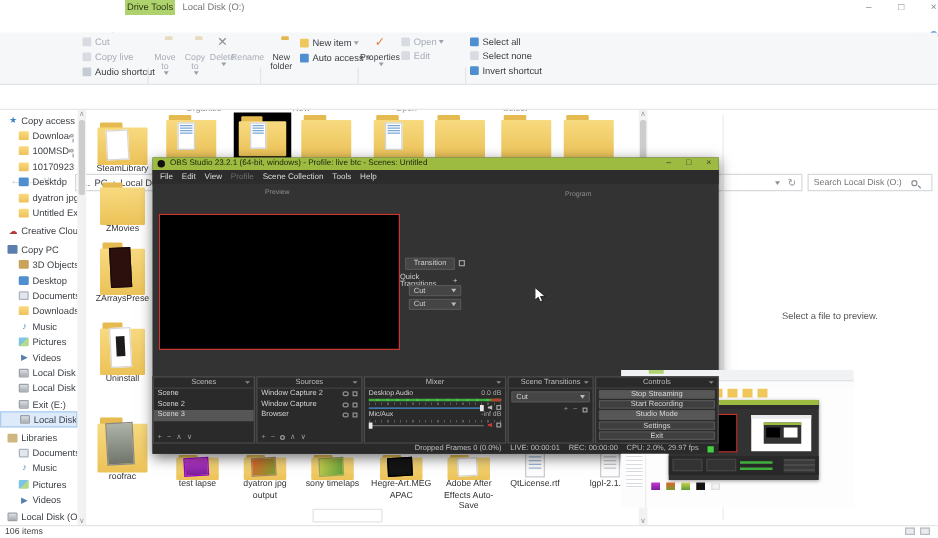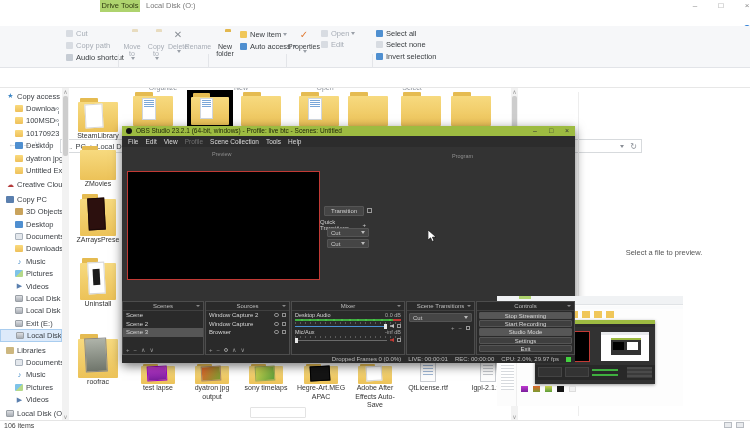--- a/index.html
+++ b/index.html
@@ -137,21 +137,21 @@
 </div>
 
 <div class="abs" id="ribbon">
 
   <div class="abs smbtn dis" style="left:66px;top:2px">
       <span class="smic pale"></span>
       <span>Cut</span>
     </div>
   <div class="abs smbtn dis" style="left:66px;top:14px">
       <span class="smic pale"></span>
-      <span>Copy path</span>
+      <span>Copy live</span>
     </div>
   <div class="abs smbtn" style="left:66px;top:26px">
       <span class="smic"></span>
       <span>Audio shortcut</span>
     </div>
   <div class="abs sep" style="left:118px"></div>
 
   <div class="abs lgbtn dis" style="left:120px;top:3px">
     <span class="lgic"><span class="fold-sh"><span class="bk"></span><span class="bd"></span></span></span>
     <span>Move to</span>
@@ -215,39 +215,43 @@
   <div class="abs smbtn" style="left:376px;top:2px">
       <span class="smic blue"></span>
       <span>Select all</span>
     </div>
   <div class="abs smbtn" style="left:376px;top:13px">
       <span class="smic pale"></span>
       <span>Select none</span>
     </div>
   <div class="abs smbtn" style="left:376px;top:25px">
       <span class="smic blue"></span>
-      <span>Invert selection</span>
+      <span>Invert shortcut</span>
     </div>
   <div class="abs grp-label" style="left:382px">Select</div>
 </div>
 
 <div class="abs" id="addr">
   <div class="abs nav" style="left:8px">←</div>
   <div class="abs nav" style="left:22px">→</div>
   <div class="abs nav" style="left:34px">∨</div>
   <div class="abs nav on" style="left:46px">↑</div>
   <div class="abs crumbbox">
     <span>…</span>
     <span style="margin-left:3px">PC</span>
     <span class="crumb-sep">›</span>
     <span>Local Disk (O:)</span>
     <span style="margin-left:auto;display:flex;align-items:center;gap:6px">
       <span class="cvd" style="border-top-color:#8a8f96"></span>
       <span style="font-size:8px;color:#8a8f96">↻</span>
     </span>
+  </div>
+  <div class="abs searchbox">
+    <input placeholder="Search Local Disk (O:)" style="">
+    <span class="mag"></span>
   </div>
 </div>
 
 <div class="abs" id="sidebar">
   <div class="si">
       <span class="icg" style="color:#3a84c4">★</span>
       <span class="si-t">Copy access</span>
     </div>
   <div class="si lvl1">
       <span class="ic ic-folder"></span>

